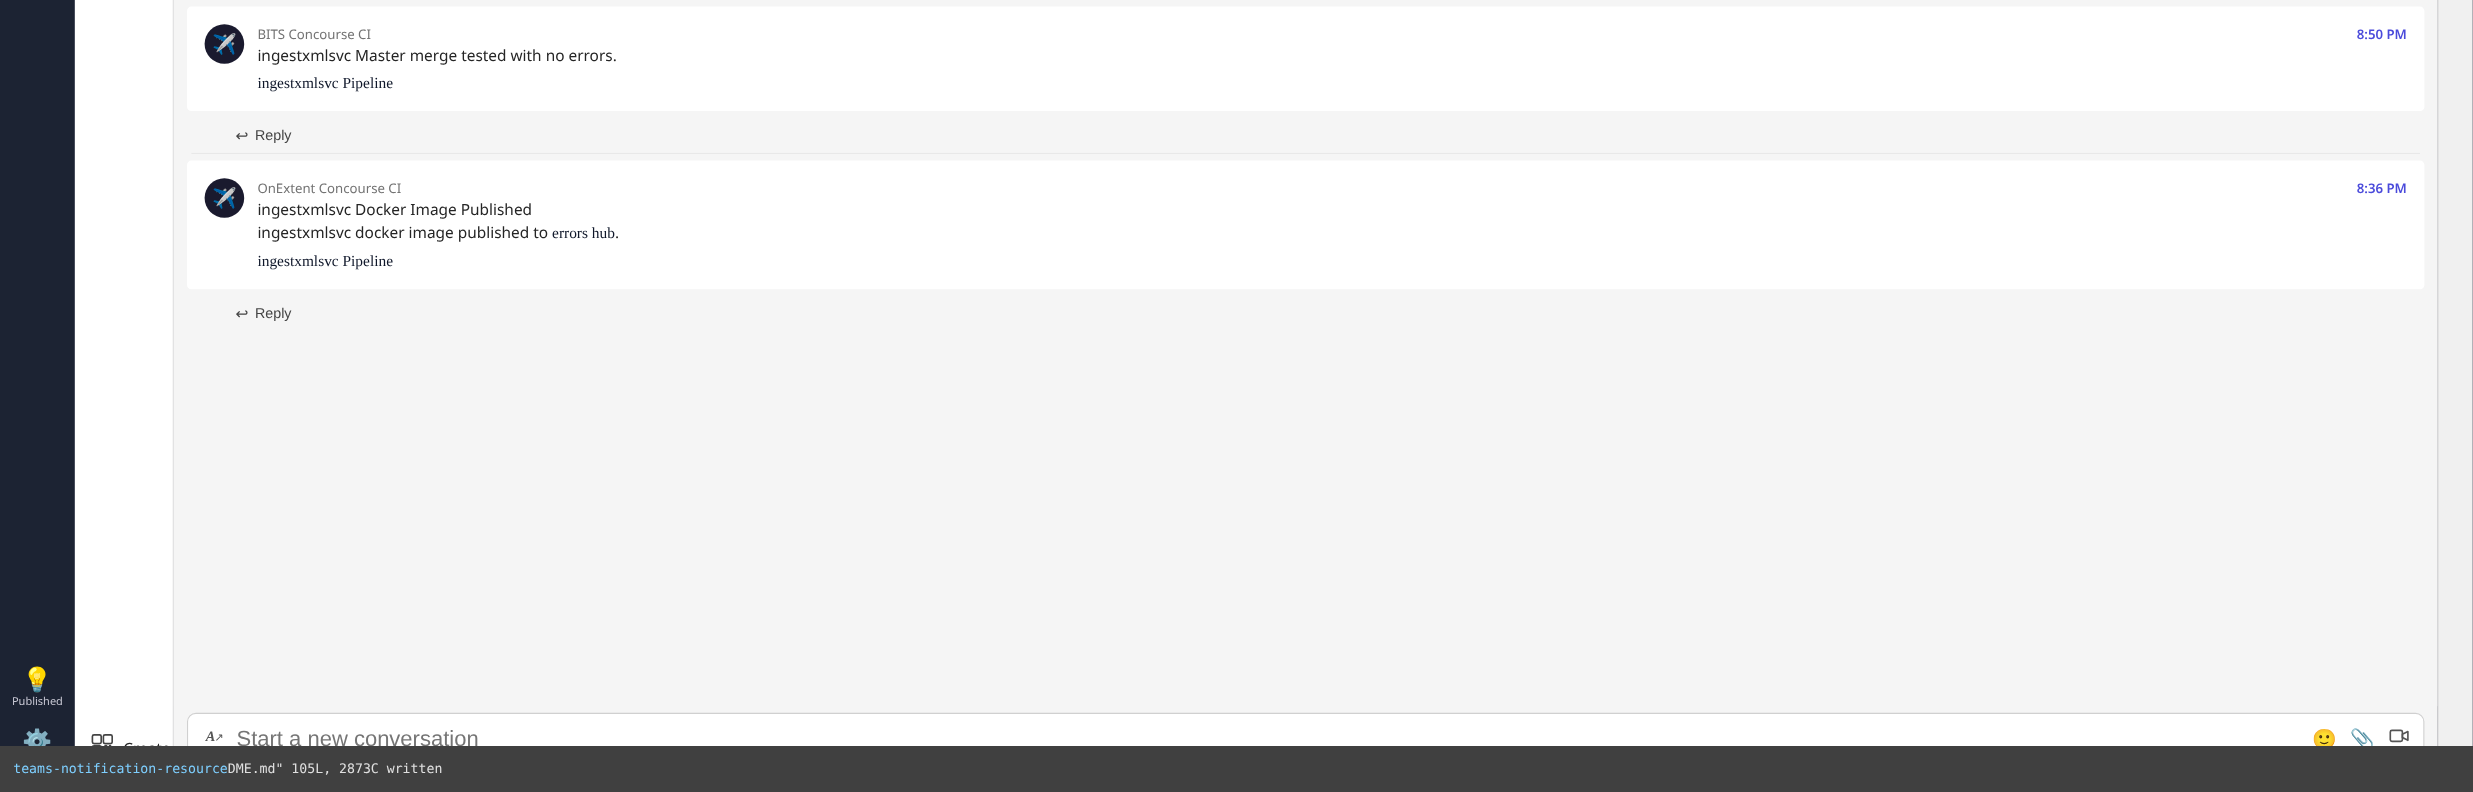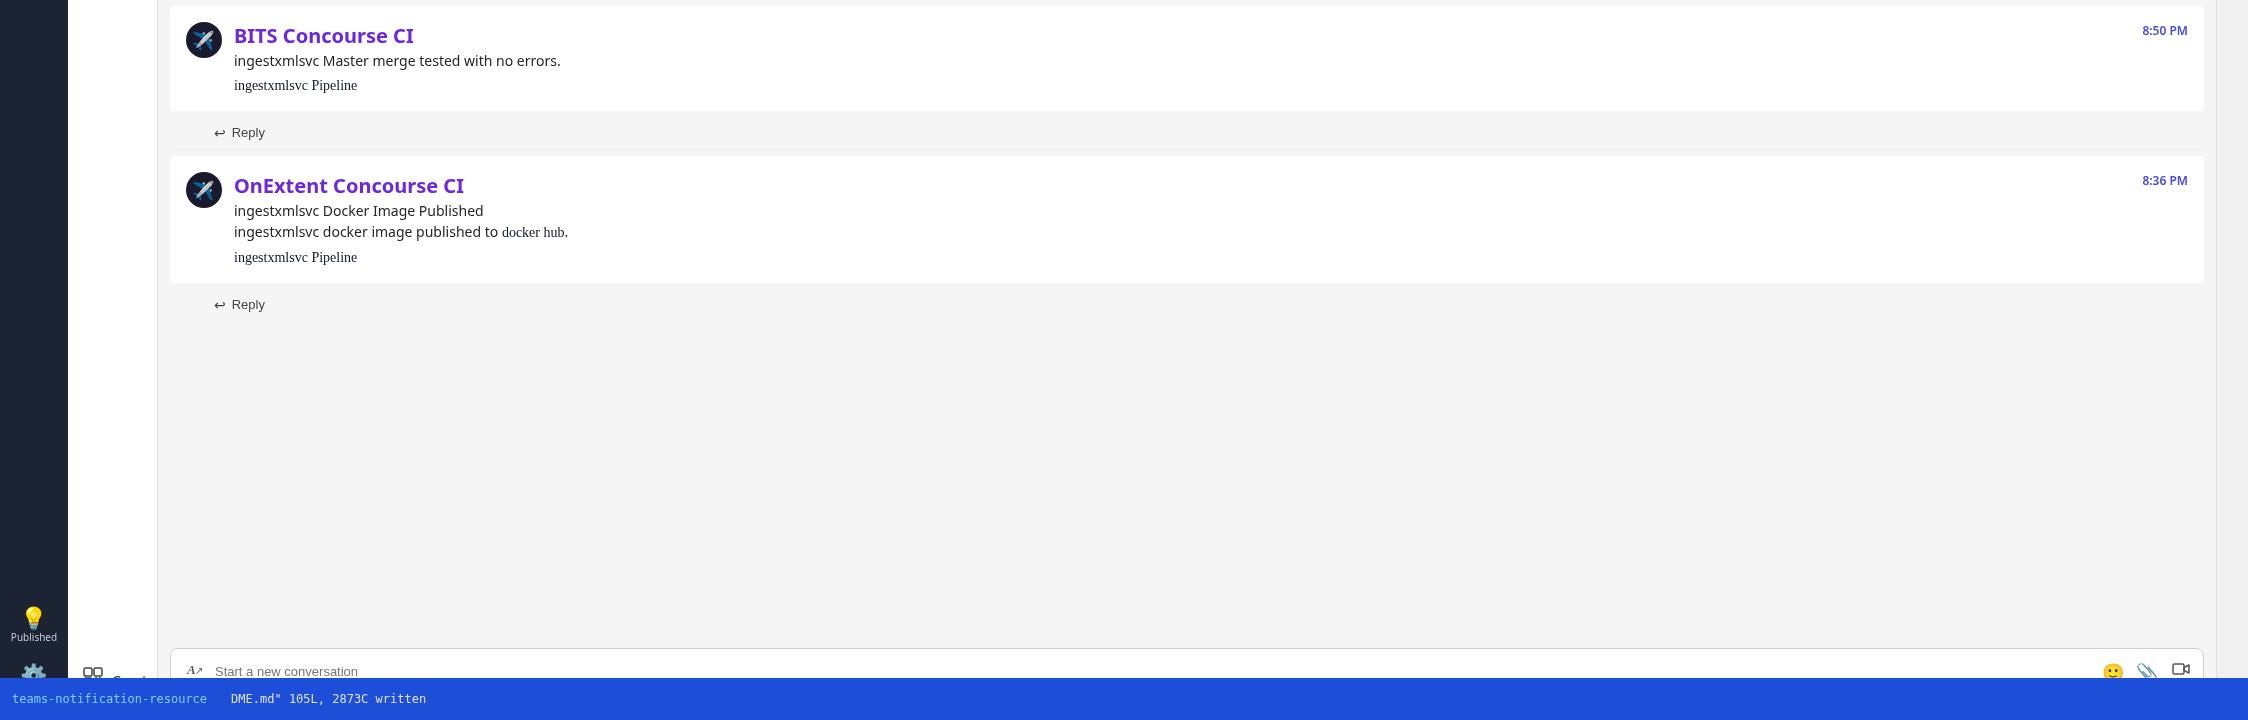--- a/index.html
+++ b/index.html
@@ -118,23 +118,23 @@
     }
     .avatar-icon {
       font-size: 18px;
       color: white;
     }
 
     .message-body {
       flex: 1;
     }
     .message-sender {
-      font-size: 20px;
-      font-weight: 700;
-      color: #6d28d9;
+      font-size: 12px;
+      font-weight: 400;
+      color: #737373;
       margin-bottom: 2px;
     }
     .message-text {
       font-size: 14px;
       color: #252525;
       line-height: 1.4;
       margin-bottom: 2px;
     }
     .message-link {
       font-size: 14px;
@@ -194,21 +194,21 @@
       gap: 8px;
     }
     .compose-format-icon {
       font-size: 18px;
       color: #555;
       cursor: pointer;
       padding: 2px;
     }
     .compose-input {
       flex: 1;
-      font-size: 13px;
+      font-size: 20px;
       color: #888;
       border: none;
       outline: none;
       background: transparent;
       cursor: text;
     }
     .compose-actions {
       display: flex;
       align-items: center;
       gap: 12px;
@@ -219,25 +219,25 @@
       cursor: pointer;
     }
 
     
     .terminal-bar {
       position: fixed;
       bottom: 0;
       left: 0;
       right: 0;
       height: 42px;
-      background: #1d4ed8;
+      background: #404040;
       display: flex;
       align-items: center;
       padding: 0 12px;
-      gap: 24px;
+      gap: 0;
       z-index: 100;
     }
     .terminal-text {
       color: #7ecfff;
       font-family: monospace;
       font-size: 12px;
     }
     .terminal-text-white {
       color: #e0e0e0;
       font-family: monospace;
@@ -309,21 +309,21 @@
     <div class="separator"></div>
 
     <div class="message-group">
       <div class="message-avatar">
         <span class="avatar-icon">✈️</span>
       </div>
       <div class="message-body">
         <div class="message-sender">OnExtent Concourse CI</div>
         <div class="message-text">ingestxmlsvc Docker Image Published</div>
         <div class="message-text">
-          ingestxmlsvc docker image published to <a class="message-link">docker hub</a>.
+          ingestxmlsvc docker image published to <a class="message-link">errors hub</a>.
         </div>
         <a class="message-link">ingestxmlsvc Pipeline</a>
       </div>
       <div class="message-time">8:36 PM</div>
     </div>
 
     <div class="reply-area">
       <button class="reply-btn">
         <span class="reply-icon">↩</span>
         <span>Reply</span>

